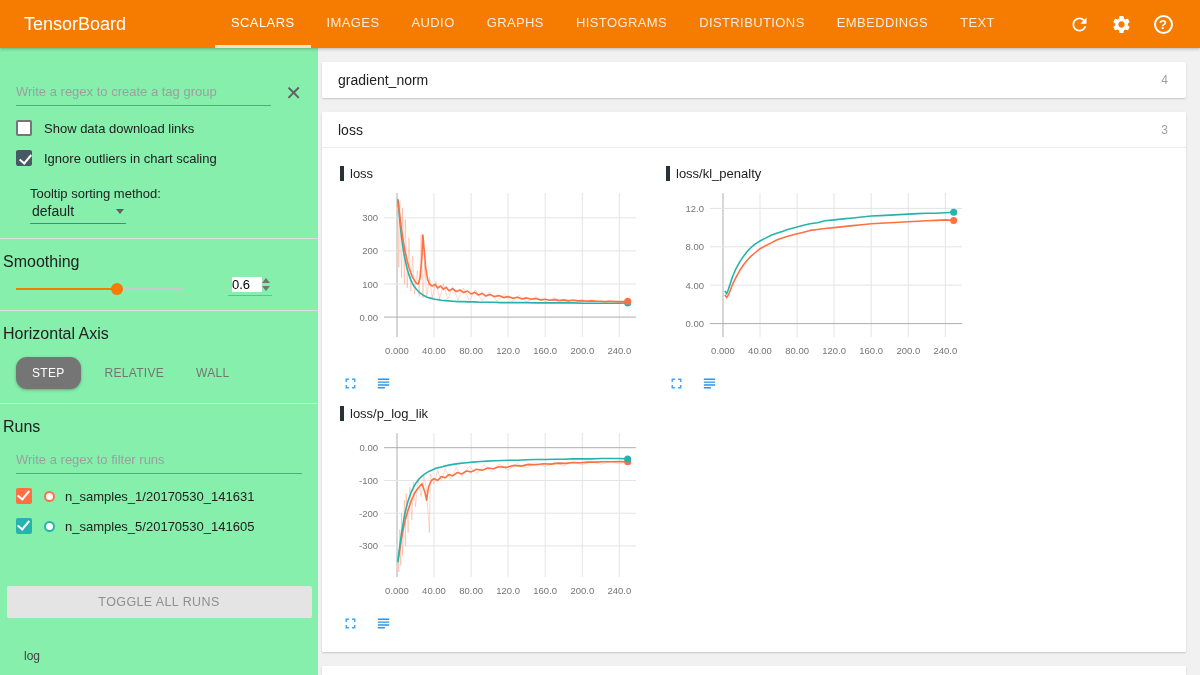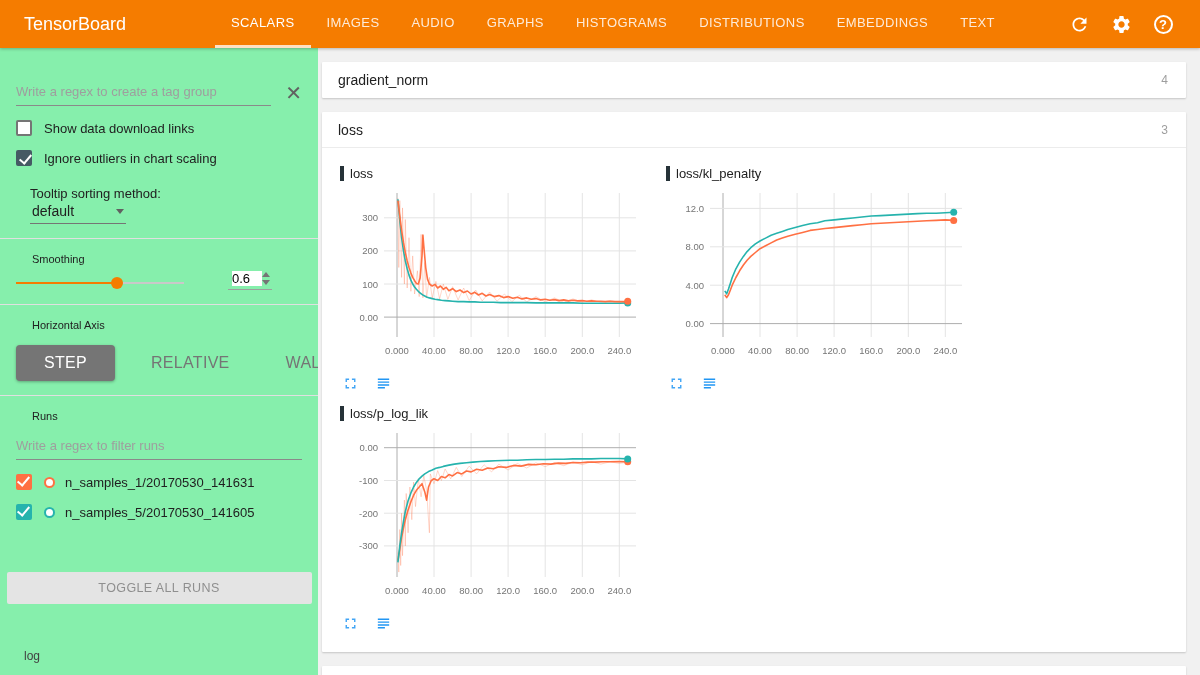--- a/index.html
+++ b/index.html
@@ -36,34 +36,34 @@
   .cb.checked-dark::after, .run-cb::after { content:""; position:absolute; left:4px; top:0px;
     width:5px; height:10px; border:solid #fff; border-width:0 2px 2px 0; transform:rotate(40deg); }
   .cb-label { font-size:13px; color:#212121; }
   .tooltip-row { display:flex; align-items:baseline; margin:20px 16px 0 30px;flex-direction:column; }
   .tooltip-label { font-size:13px; color:#212121; margin-right:10px; }
   .dropdown { display:flex; align-items:center; justify-content:space-between; width:96px;
     border-bottom:1px solid #757575; padding:2px 2px 4px 2px; cursor:pointer; }
   .dropdown-value { font-size:14px; }
   .caret-down { width:0; height:0; border-left:4px solid transparent; border-right:4px solid transparent;
     border-top:5px solid #616161; }
-  .section-label { font-size:11px; margin:6px 16px 0 32px; }
+  .section-label { font-size:16px; margin:6px 16px 0 3px; }
   .slider-row { display:flex; align-items:flex-end; margin:4px 16px 10px 16px;gap:16px; }
   .slider { position:relative; width:168px; height:14px; cursor:pointer; }
   .slider-track { position:absolute; top:6px; left:0; right:0; height:2px; background:#c9c9c9; }
   .slider-fill { position:absolute; top:6px; left:0; width:60%; height:2px; background:#f57c00; }
   .slider-thumb { position:absolute; top:1px; left:calc(60% - 6px); width:12px; height:12px;
     border-radius:50%; background:#f57c00; }
   .stepper { display:flex; align-items:center; margin-left:28px; border-bottom:1px solid #9e9e9e; padding:2px 2px 3px 4px; }
   .stepper input { width:30px; border:none; outline:none; font-size:13px; font-family:"Liberation Sans",sans-serif; }
   .stepper-arrows { display:flex; flex-direction:column; gap:3px; cursor:pointer; }
   .arr-up { width:0;height:0;border-left:4px solid transparent;border-right:4px solid transparent;border-bottom:5px solid #757575; }
   .arr-dn { width:0;height:0;border-left:4px solid transparent;border-right:4px solid transparent;border-top:5px solid #757575; }
   .axis-buttons { display:flex; align-items:center; margin:14px 16px 6px 16px; }
-  .axis-btn { font-size:16px; letter-spacing:.3px; color:#757575; padding:9px 28px; border-radius:4px; cursor:pointer; }
+  .axis-btn { font-size:12px; letter-spacing:.3px; color:#757575; padding:9px 16px; border-radius:11px; cursor:pointer; }
   .axis-btn.active { background:#757575; color:#fff; box-shadow:0 1px 3px rgba(0,0,0,.3); margin-right:8px; }
   .runs-filter { margin:12px 16px 0 16px; }
   .runs-filter input { width:100%; }
   .run-row { display:flex; align-items:center; margin:14px 16px 0 16px; cursor:pointer; }
   .run-cb { width:16px; height:16px; border-radius:2px; margin-right:12px; position:relative; flex:none; }
   .run-circle { width:11px; height:11px; border-radius:50%; border:2px solid; margin-right:10px; flex:none; background:#fff; }
   .run-name { font-size:13px; color:#212121; }
   .toggle-all { margin:52px auto 0 auto; width:305px; height:32px; background:#e4e4e4; border-radius:2px;
     display:flex; align-items:center; justify-content:center; font-size:12.5px; letter-spacing:.4px;
     color:#8f8f8f; cursor:pointer; }

